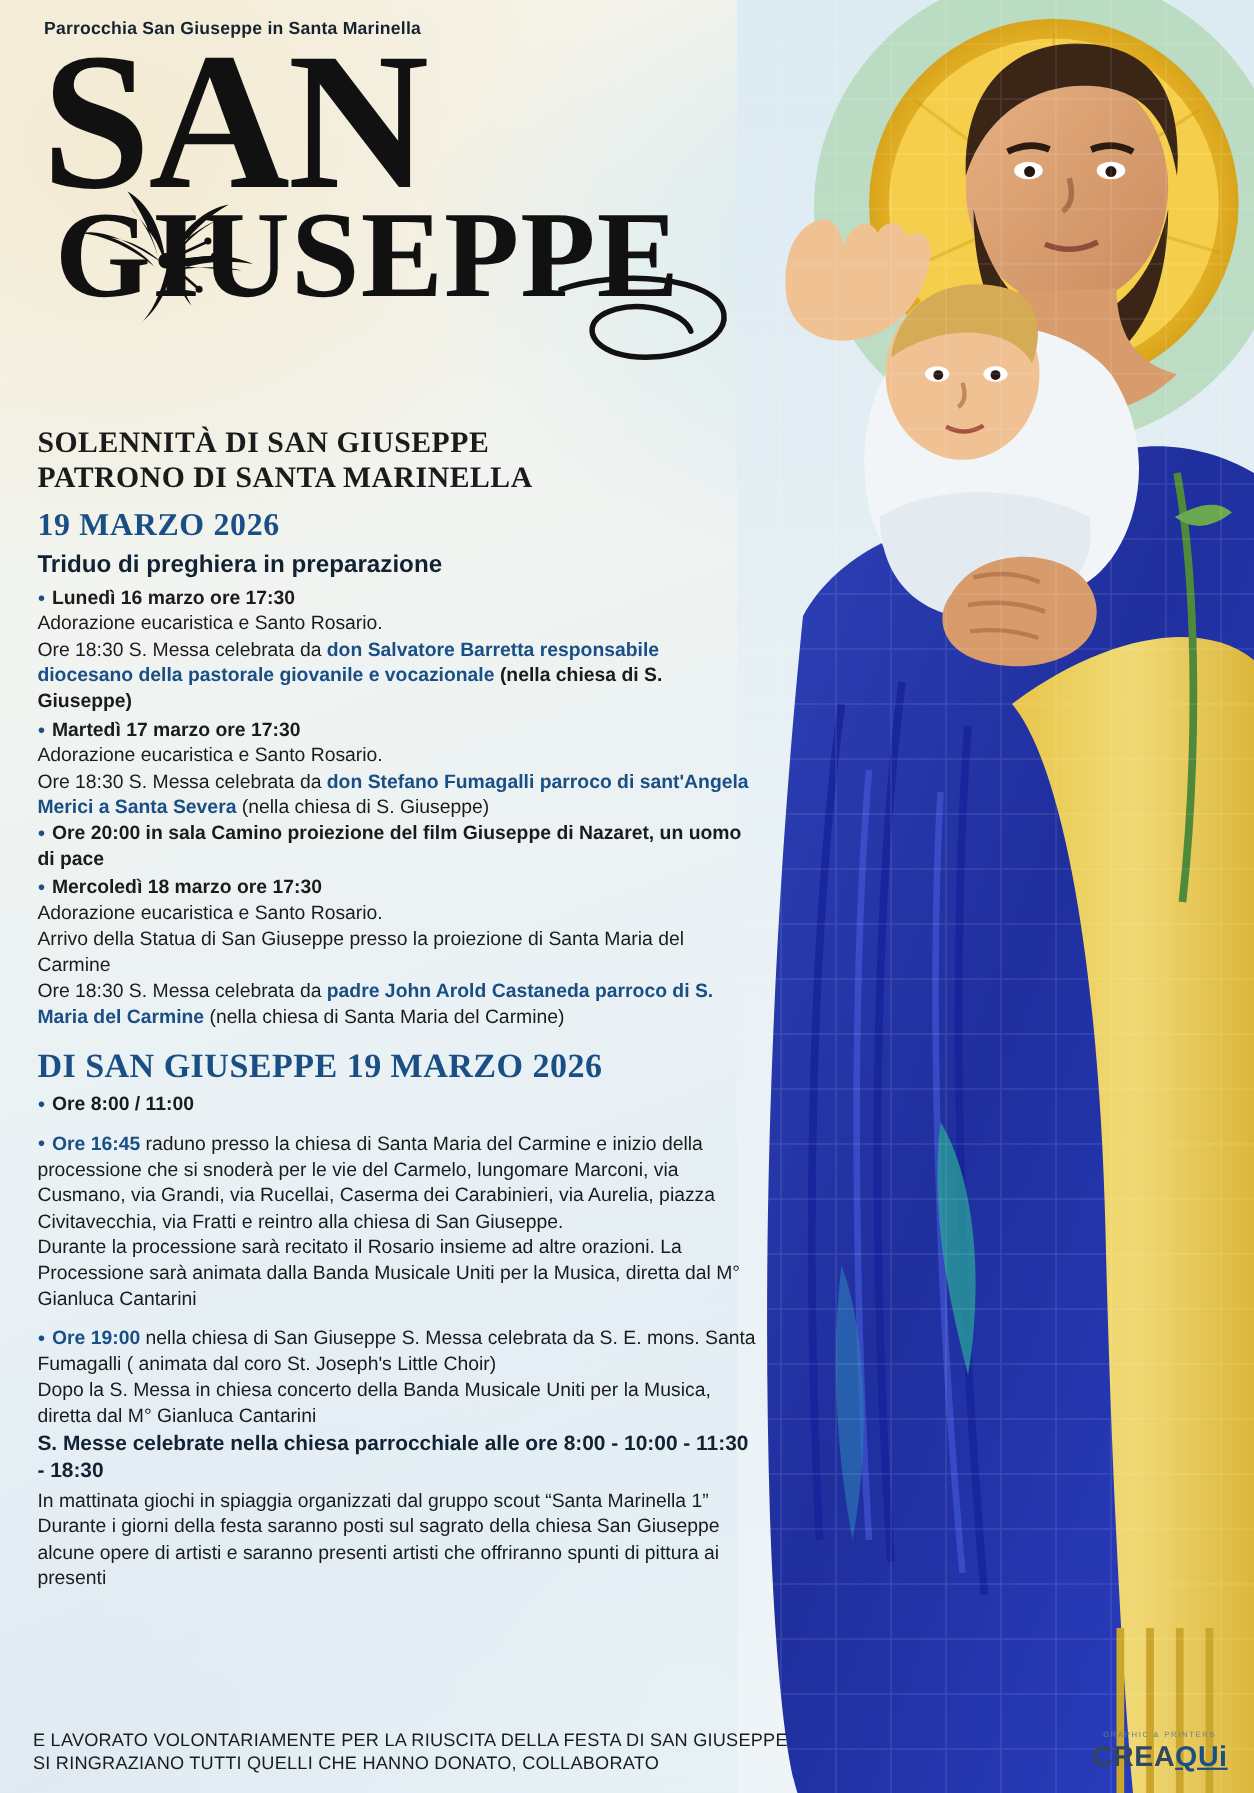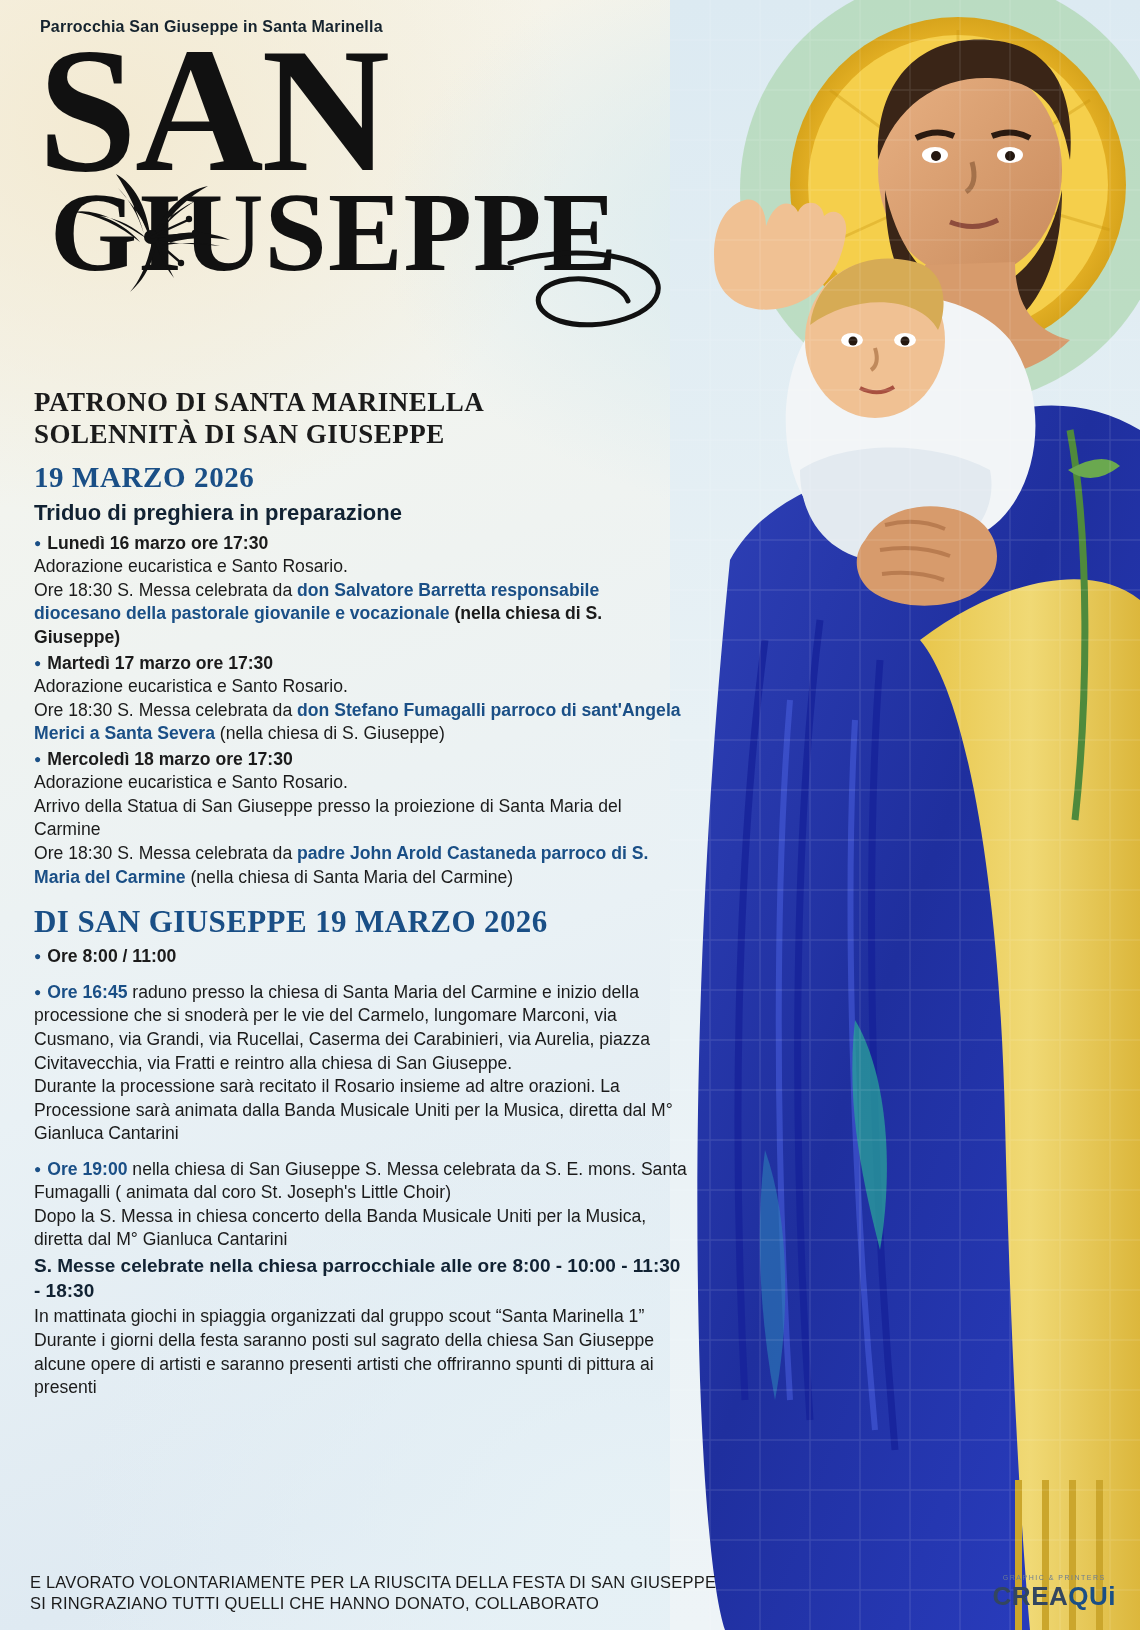--- a/index.html
+++ b/index.html
@@ -89,21 +89,21 @@
     font-size:16.5px;color:#1b1b1b;line-height:1.28;letter-spacing:.2px;
   }
   .logo{
     position:absolute;right:24px;bottom:18px;text-align:center;color:#2b3a52;
   }
   .logo .tiny{font-size:7px;letter-spacing:1.5px;color:#6b7c93;}
   .logo .big{
     font-family:"Liberation Sans", sans-serif;
     font-size:26px;font-weight:bold;letter-spacing:.5px;color:#33465f;
   }
-  .logo .qui{color:#1a4f86;}
+  .logo .qui{color:#1a4f86;text-decoration:underline;}
 </style>
 </head>
 <body>
 
 <div class="poster">
 
   <div class="art">
     <svg width="470" height="1630" viewBox="0 0 470 1630" xmlns="http://www.w3.org/2000/svg">
       <defs>
         <linearGradient id="bg" x1="0" y1="0" x2="0" y2="1">
@@ -245,38 +245,39 @@
             <circle cx="69" cy="39" r="3.2"></circle>
         </g>
       </svg>
 
       <svg class="swash" width="170" height="110" viewBox="0 0 170 110" xmlns="http://www.w3.org/2000/svg">
         <path d="M8 20 C60 2 150 8 156 42 C161 72 96 90 58 78 C30 69 28 46 58 38 C86 31 120 42 126 58" fill="none" stroke="#111" stroke-width="5" stroke-linecap="round"></path>
       </svg>
     </div>
 
     <div class="solennita">
+      <div>SOLENNITÀ DI SAN GIUSEPPE</div>
       <div>PATRONO DI SANTA MARINELLA</div>
-      <div>SOLENNITÀ DI SAN GIUSEPPE</div>
     </div>
 
     <div class="date-main">19 MARZO 2026</div>
 
     <div class="triduo">Triduo di preghiera in preparazione</div>
 
     <div class="block">
       <p class="line bullet blue">Lunedì 16 marzo ore 17:30</p>
       <p class="line">Adorazione eucaristica e Santo Rosario.</p>
       <p class="line"><span>Ore 18:30 S. Messa celebrata da </span><span class="blue">don Salvatore Barretta responsabile diocesano della pastorale giovanile e vocazionale</span><span class="bold"> (nella chiesa di S. Giuseppe)</span></p>
     </div>
 
     <div class="block">
       <p class="line bullet blue">Martedì 17 marzo ore 17:30</p>
       <p class="line">Adorazione eucaristica e Santo Rosario.</p>
       <p class="line"><span>Ore 18:30 S. Messa celebrata da </span><span class="blue">don Stefano Fumagalli parroco di sant'Angela Merici a Santa Severa</span><span> (nella chiesa di S. Giuseppe)</span></p>
+      <p class="line bullet">Ore 20:00 in sala Camino proiezione del film Giuseppe di Nazaret, un uomo di pace</p>
     </div>
 
     <div class="block">
       <p class="line bullet blue">Mercoledì 18 marzo ore 17:30</p>
       <p class="line">Adorazione eucaristica e Santo Rosario.</p>
       <p class="line">Arrivo della Statua di San Giuseppe presso la proiezione di Santa Maria del Carmine</p>
       <p class="line"><span>Ore 18:30 S. Messa celebrata da </span><span class="blue">padre John Arold Castaneda parroco di S. Maria del Carmine</span><span> (nella chiesa di Santa Maria del Carmine)</span></p>
     </div>
 
     <div class="section-head">

